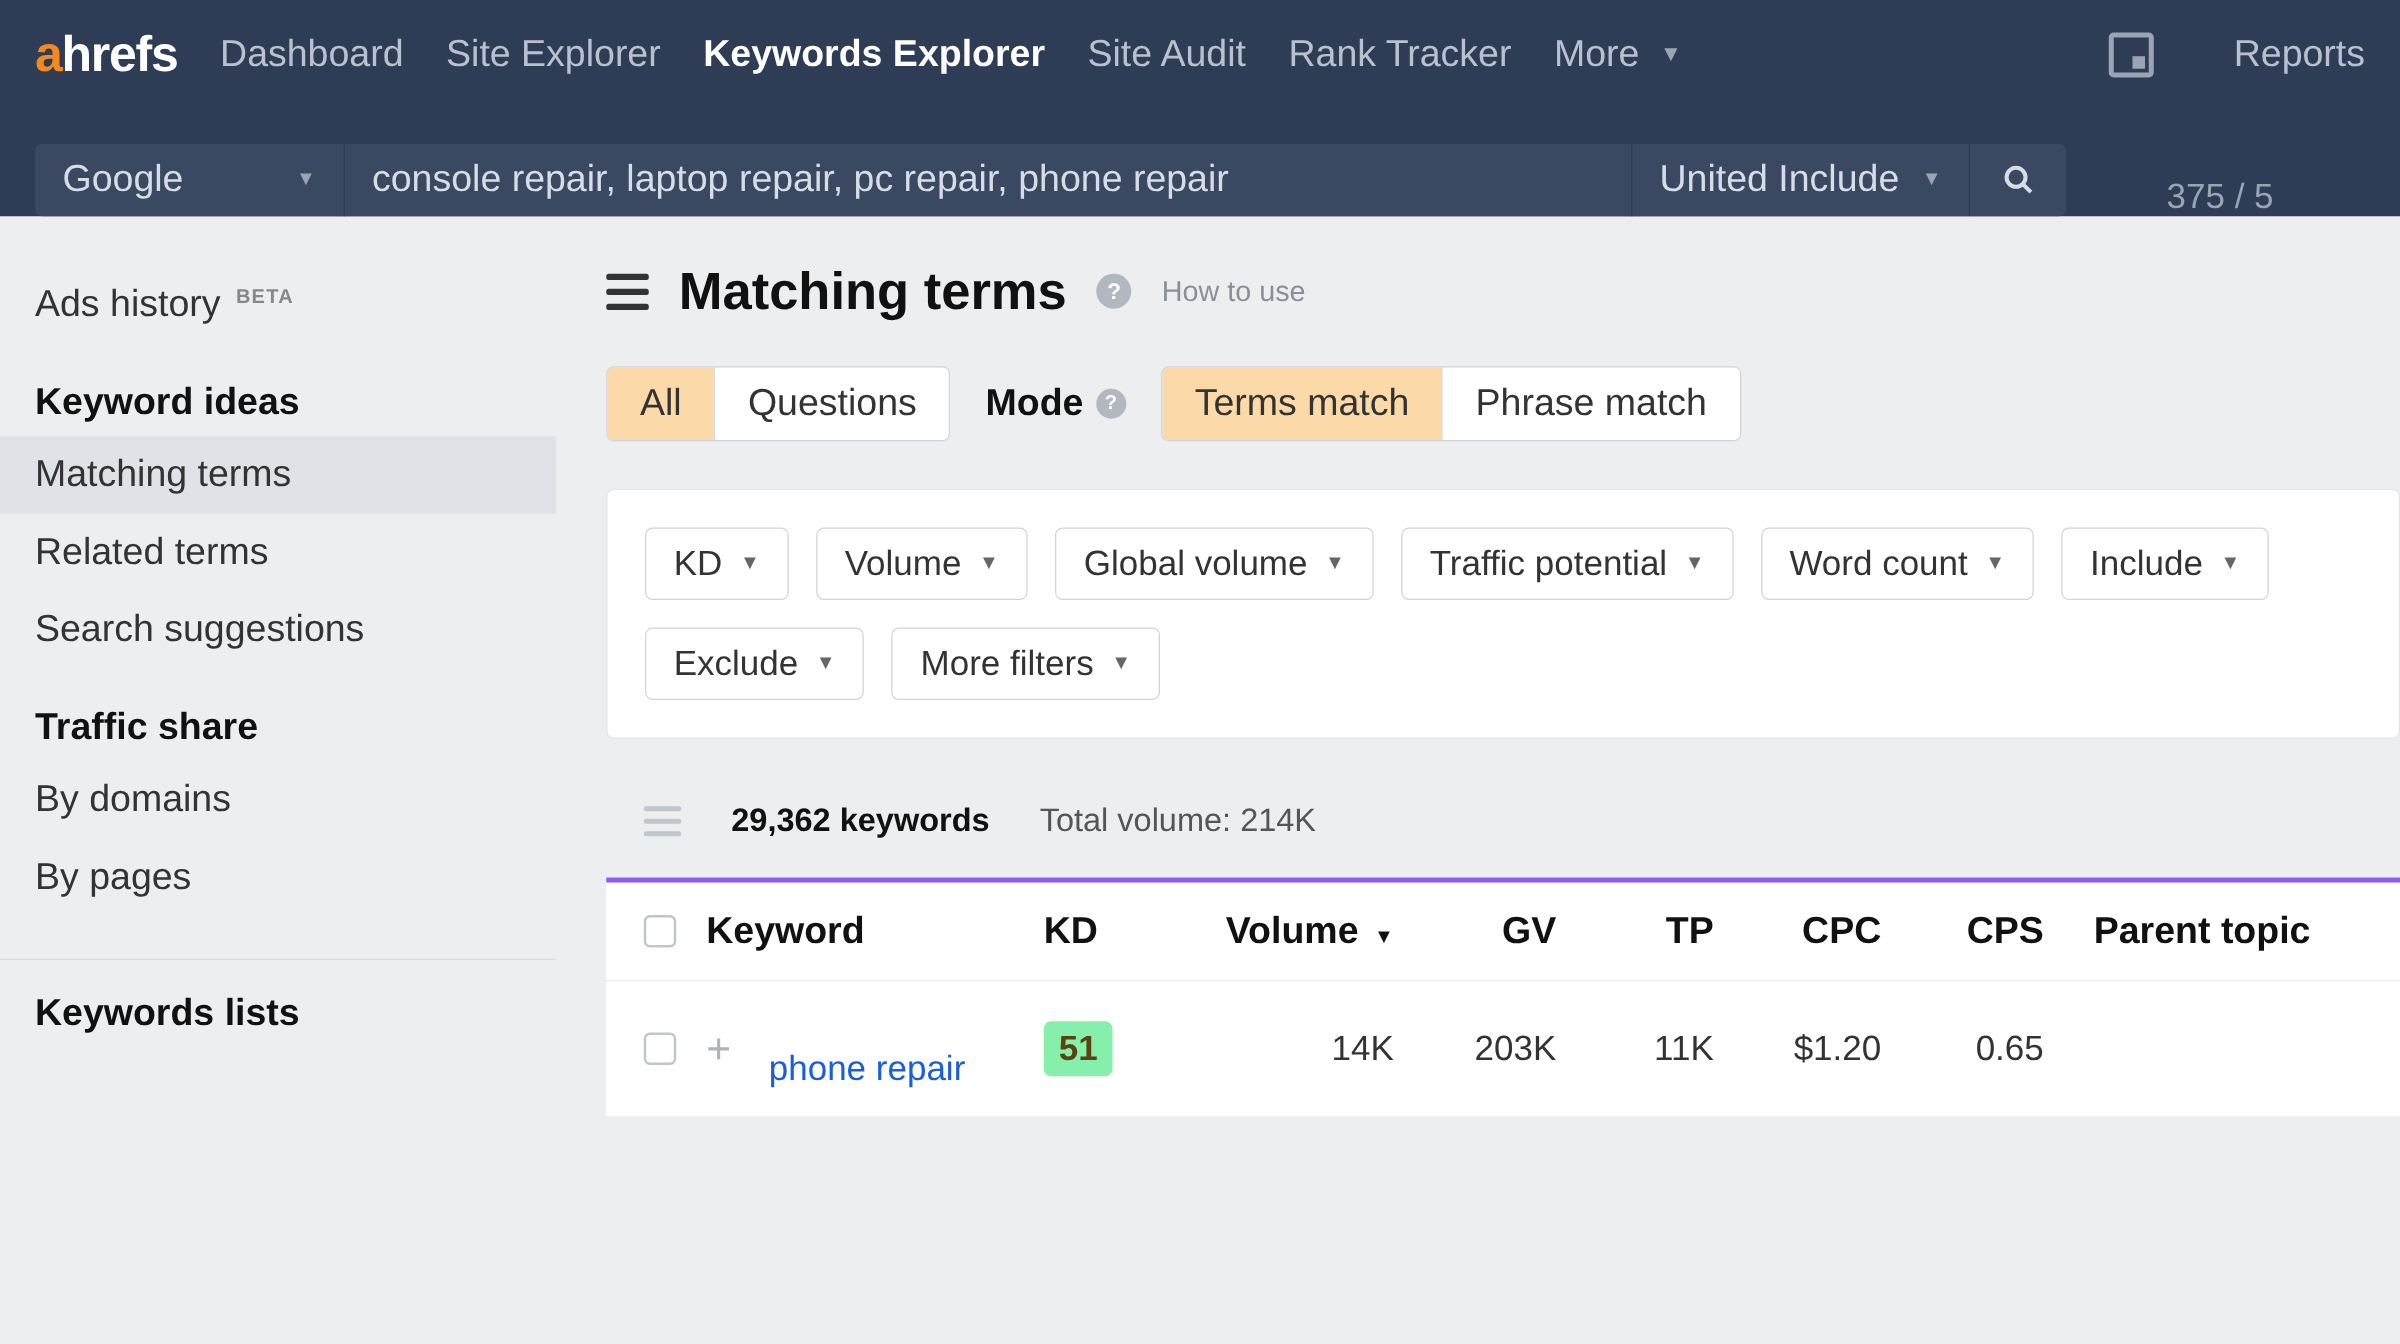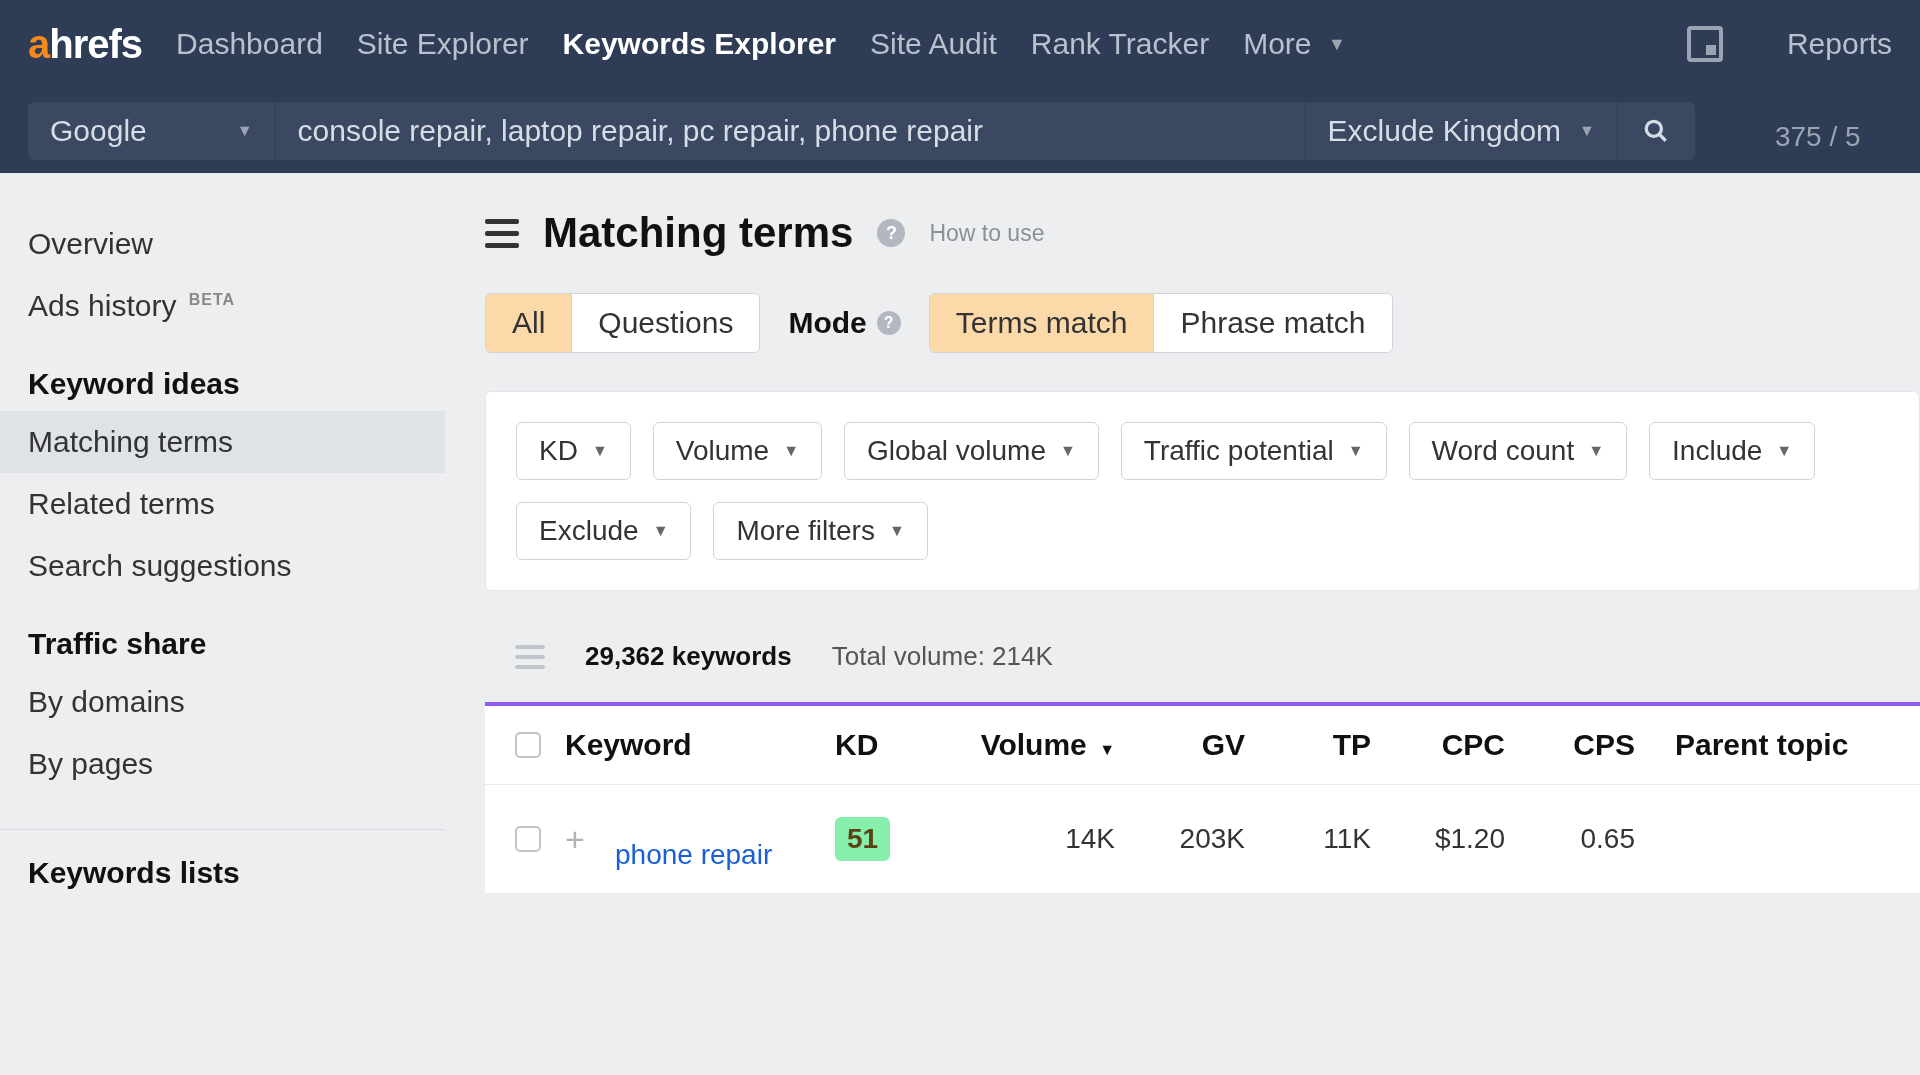--- a/index.html
+++ b/index.html
@@ -10,21 +10,21 @@
   .logo { font-weight: 800; font-size: 40px; color: #fff; letter-spacing: -1px; }
   .logo .a { color: #f48a1e; }
   .nav-item { color: #b9c1ce; cursor: pointer; }
   .nav-item.active { color: #fff; font-weight: 600; }
   .nav-item .caret { font-size: 18px; margin-left: 8px; color: #9aa4b3; display:inline-block; transform: translateY(-4px);}
   .spacer { flex: 1; }
   .bookmark-icon { width: 36px; height: 36px; border: 4px solid #9aa4b3; border-radius: 4px; position: relative; }
   .bookmark-icon::after { content:''; position:absolute; right:3px; bottom:3px; width:10px;height:10px;background:#9aa4b3;}
   
   
-  .searchrow { background: #2e3c56; height: 85px; display: flex; align-items: center; padding: 0 28px 0 28px; gap: 0; color: #d7dde6; font-size: 30px; }
+  .searchrow { background: #2e3c56; height: 85px; display: flex; align-items: flex-end; padding: 0 28px 0 28px; gap: 0; color: #d7dde6; font-size: 30px; }
   .sel { background: #3a4862; height: 58px; display: flex; align-items: center; padding: 0 22px; border-radius: 6px 0 0 6px; color: #d7dde6; cursor:pointer;}
   .sel .caret { font-size: 16px; margin-left: 90px; color:#9aa4b3;}
   .searchinput { background: #3a4862; height: 58px; flex:0 0 1030px; display:flex; align-items:center; padding:0 22px; color:#d7dde6; border-left:1px solid #2e3c56;}
   .country { background:#3a4862; height:58px; padding:0 22px; display:flex; align-items:center; border-left:1px solid #2e3c56; cursor:pointer;}
   .country .caret{font-size:16px;margin-left:18px;color:#9aa4b3;}
   .searchbtn { background:#3a4862; height:58px; width:78px; display:flex;align-items:center;justify-content:center; border-radius:0 6px 6px 0; border-left:1px solid #2e3c56; cursor:pointer;}
   .searchbtn svg{width:26px;height:26px;stroke:#d7dde6;fill:none;stroke-width:3;}
   .counter { margin-left: 80px; color:#9aa4b3; font-size:28px; padding-top:12px;}
   
   
@@ -109,35 +109,34 @@
 
 <div class="searchrow">
   <div class="sel">
     <span>Google</span>
     <span class="caret">▼</span>
   </div>
   <div class="searchinput">
     <span>console repair, laptop repair, pc repair, phone repair</span>
   </div>
   <div class="country">
-    <span>Exclude Kingdom</span>
+    <span>United Include</span>
     <span class="caret">▼</span>
   </div>
   <div class="searchbtn">
     <svg viewBox="0 0 24 24">
         <circle cx="10" cy="10" r="7"></circle>
         <line x1="21" y1="21" x2="15" y2="15"></line>
       </svg>
   </div>
   <div class="counter">375 / 5</div>
 </div>
 
 <div class="layout">
   <div class="sidebar">
-    <div class="item">Overview</div>
     <div class="item">
       <span>Ads history</span>
       <span class="beta">BETA</span>
     </div>
     <div class="heading">Keyword ideas</div>
     <div class="item active">Matching terms</div>
     <div class="item">Related terms</div>
     <div class="item">Search suggestions</div>
     <div class="heading">Traffic share</div>
     <div class="item">By domains</div>

